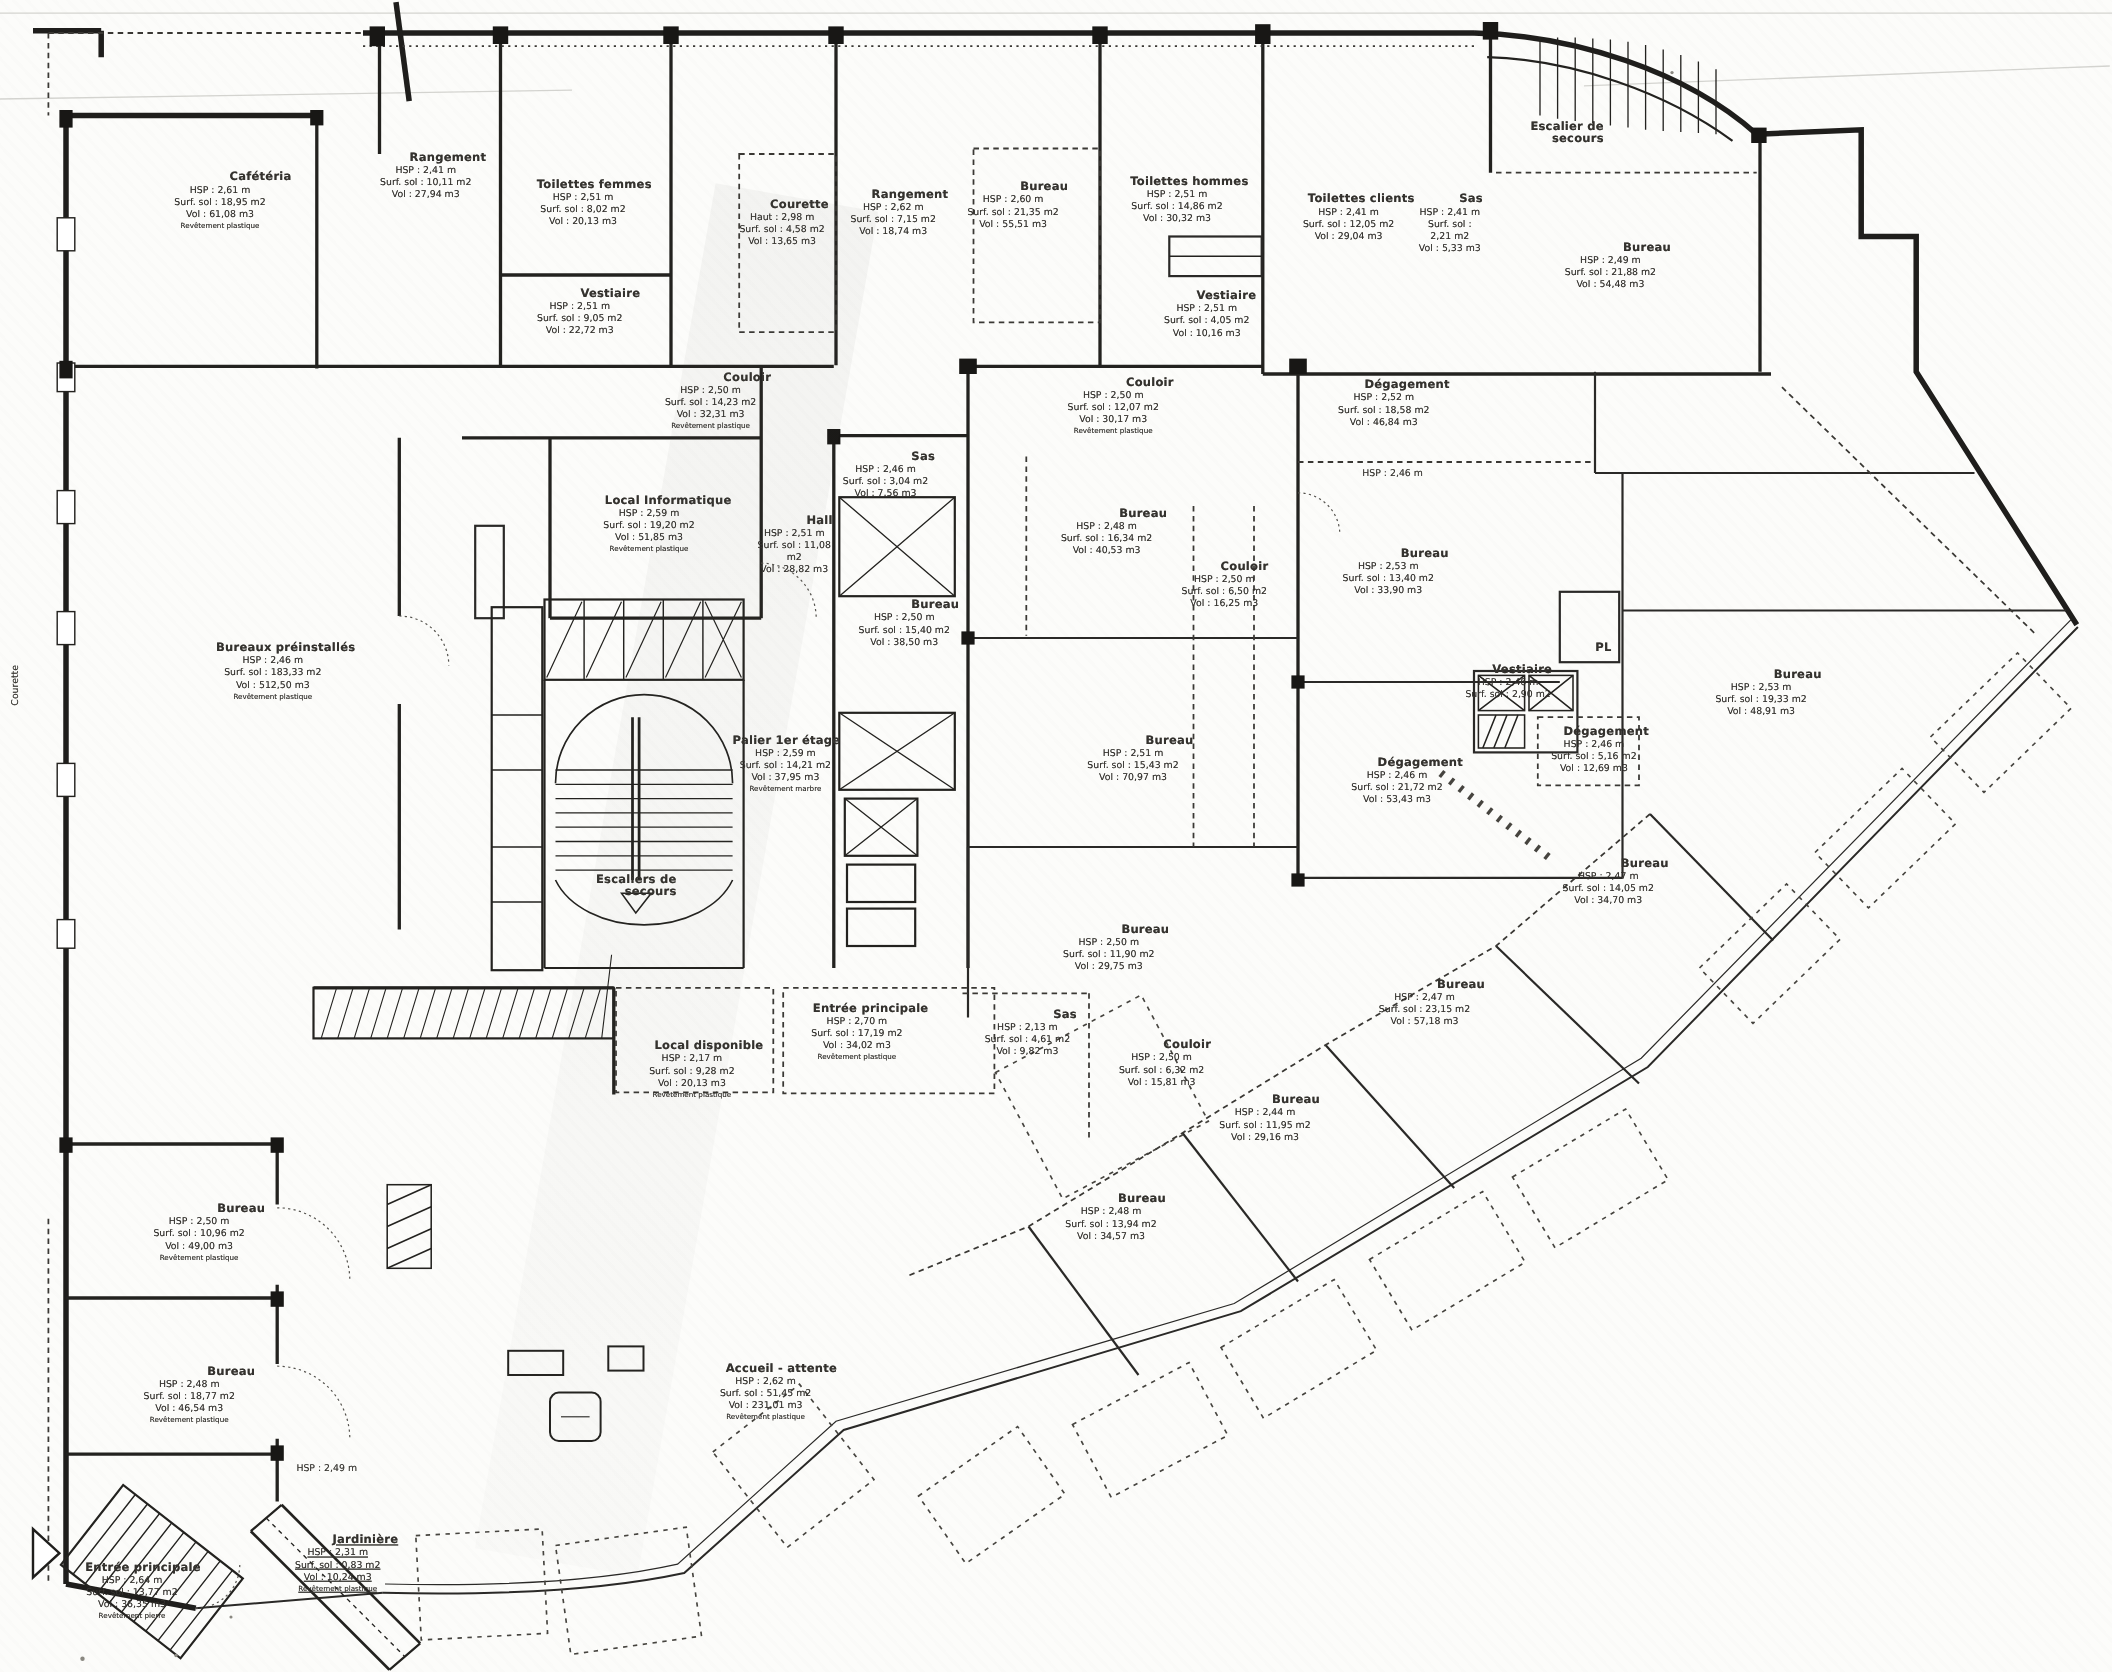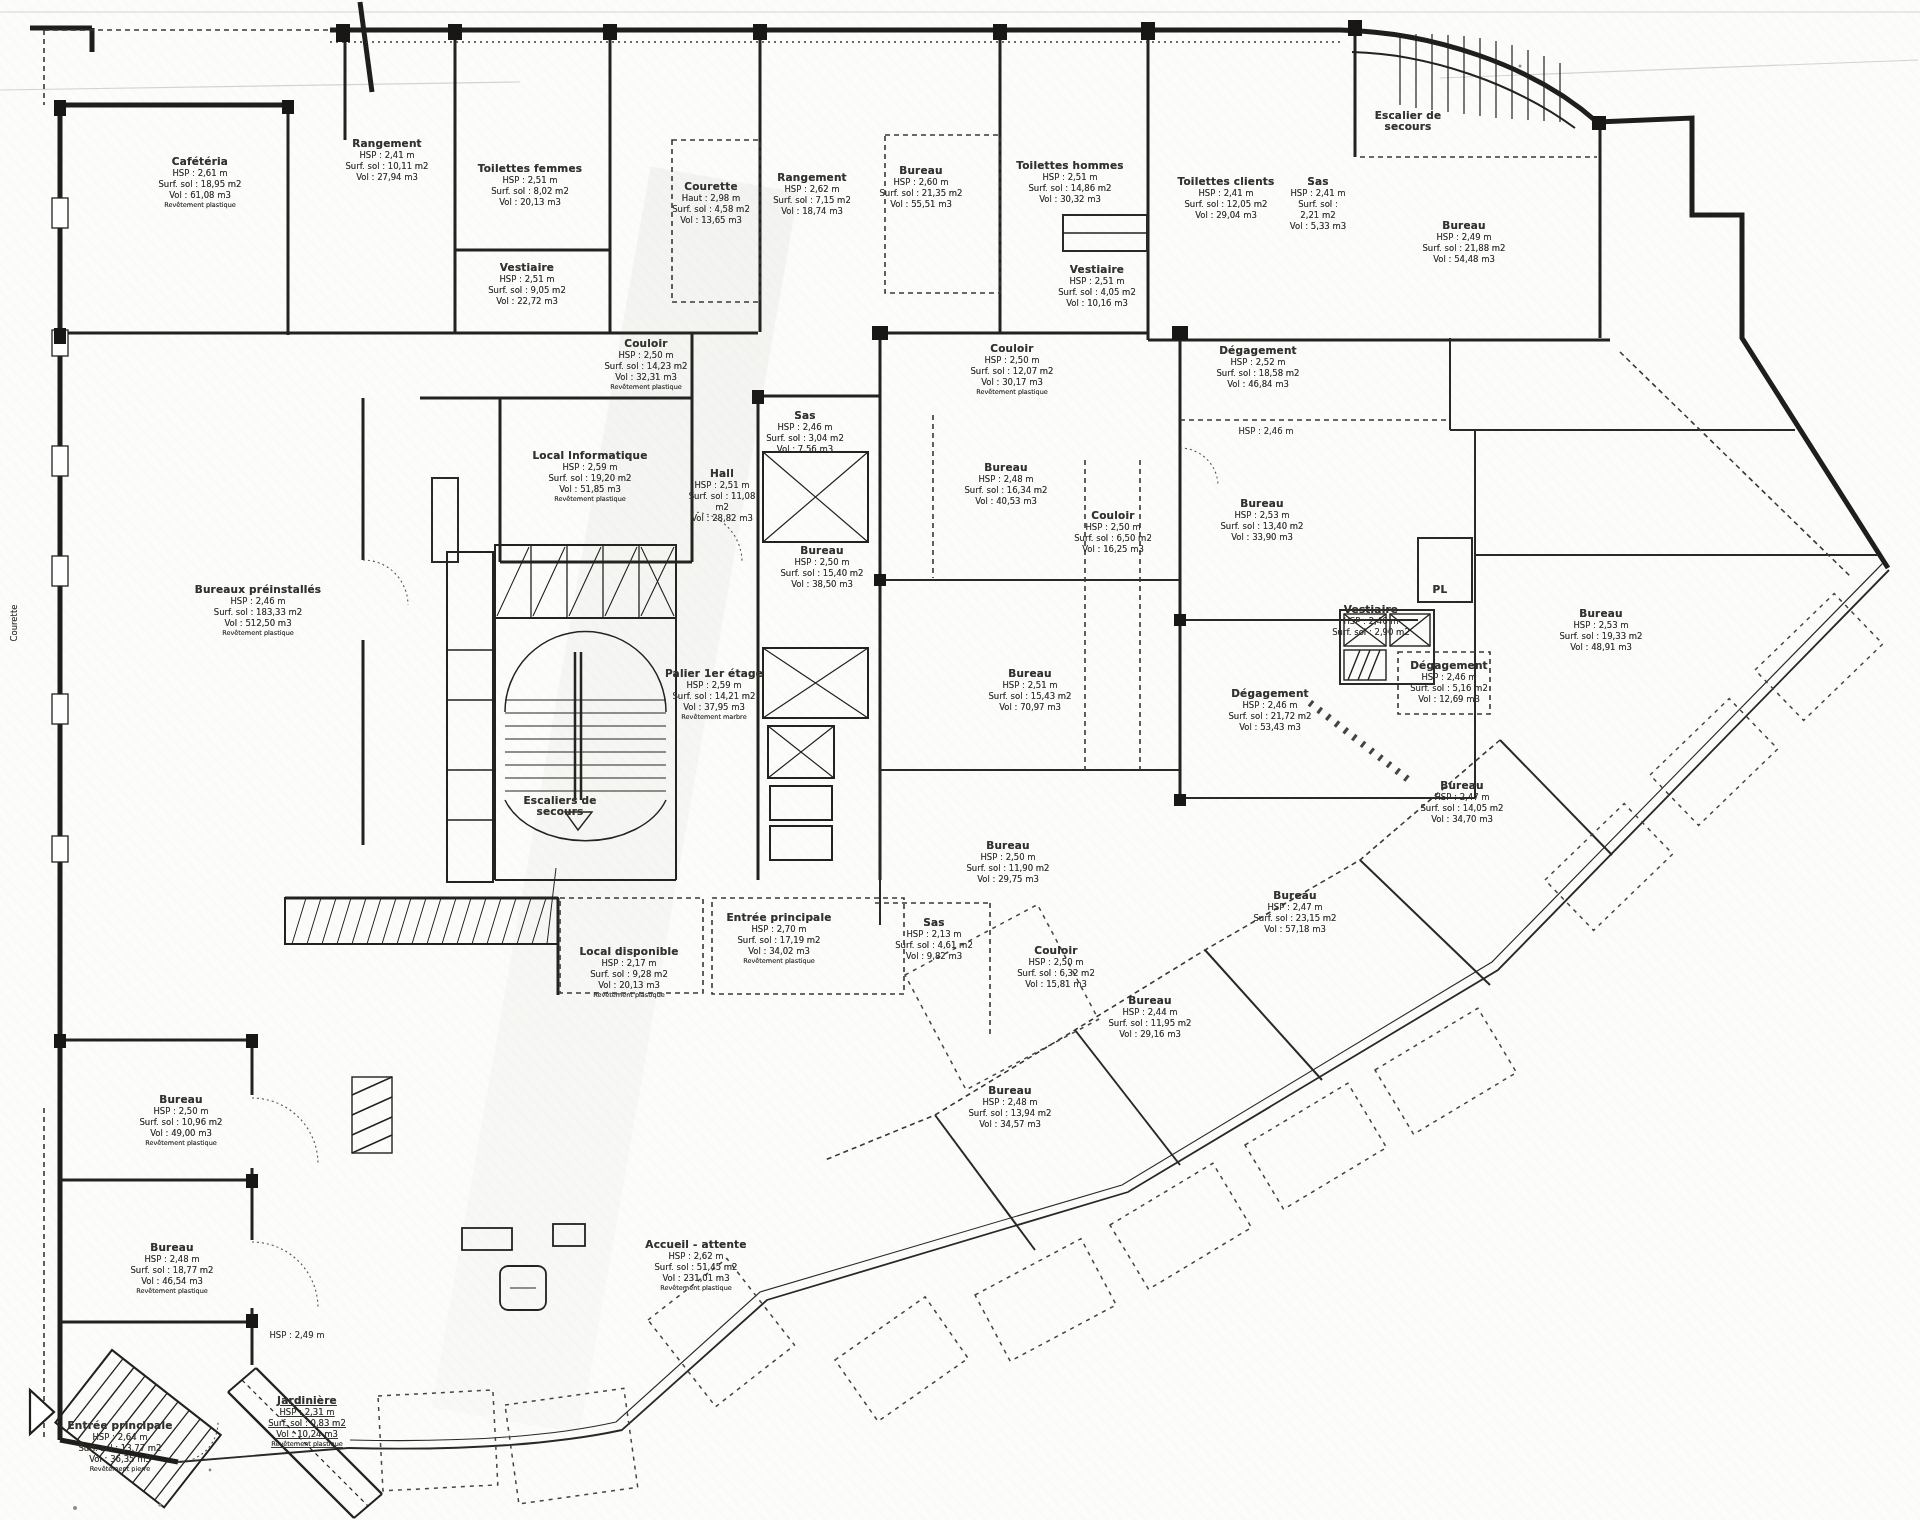--- a/index.html
+++ b/index.html
@@ -17,21 +17,21 @@
   .labels{position:absolute;left:0;top:0;width:100%;height:100%;}
   .room-label{
     position:absolute;
     transform:translateX(-50%);
     text-align:center;
     color:#34322e;
     text-shadow:0 0 0.5px rgba(40,38,34,0.55);
     line-height:11px;
     pointer-events:none;
   }
-  .rname{font-size:10.5px;font-weight:bold;letter-spacing:0.2px;margin-bottom:1px;}
+  .rname{font-size:10.5px;font-weight:bold;letter-spacing:0.2px;margin-bottom:1px;text-align:right;}
   .rline{font-size:8.5px;}
   .rline.tiny{font-size:6.5px;line-height:8px;}
   .note-label{
     position:absolute;transform:translateX(-50%);
     font-size:8.5px;color:#3a3833;white-space:nowrap;
     text-shadow:0 0 0.5px rgba(40,38,34,0.5);
   }
   .note-label.vert{transform:translateX(-50%) rotate(-90deg);}
   .scan-band{
     position:absolute;left:540px;top:170px;width:150px;height:1260px;
@@ -472,21 +472,21 @@
         <div class="rline">HSP : 2,46 m</div>
         <div class="rline">Surf. sol : 5,16 m2</div>
         <div class="rline">Vol : 12,69 m3</div>
       </div>
       <div class="room-label" style="left: 1601px; top: 608px; width: 110px;">
         <div class="rname">Bureau</div>
         <div class="rline">HSP : 2,53 m</div>
         <div class="rline">Surf. sol : 19,33 m2</div>
         <div class="rline">Vol : 48,91 m3</div>
       </div>
-      <div class="room-label" style="left: 258px; top: 584px; width: 150px;">
+      <div class="room-label" style="left: 248px; top: 584px; width: 150px;">
         <div class="rname">Bureaux préinstallés</div>
         <div class="rline">HSP : 2,46 m</div>
         <div class="rline">Surf. sol : 183,33 m2</div>
         <div class="rline">Vol : 512,50 m3</div>
         <div class="rline tiny">Revêtement plastique</div>
       </div>
       <div class="room-label" style="left: 714px; top: 668px; width: 100px;">
         <div class="rname">Palier 1er étage</div>
         <div class="rline">HSP : 2,59 m</div>
         <div class="rline">Surf. sol : 14,21 m2</div>

